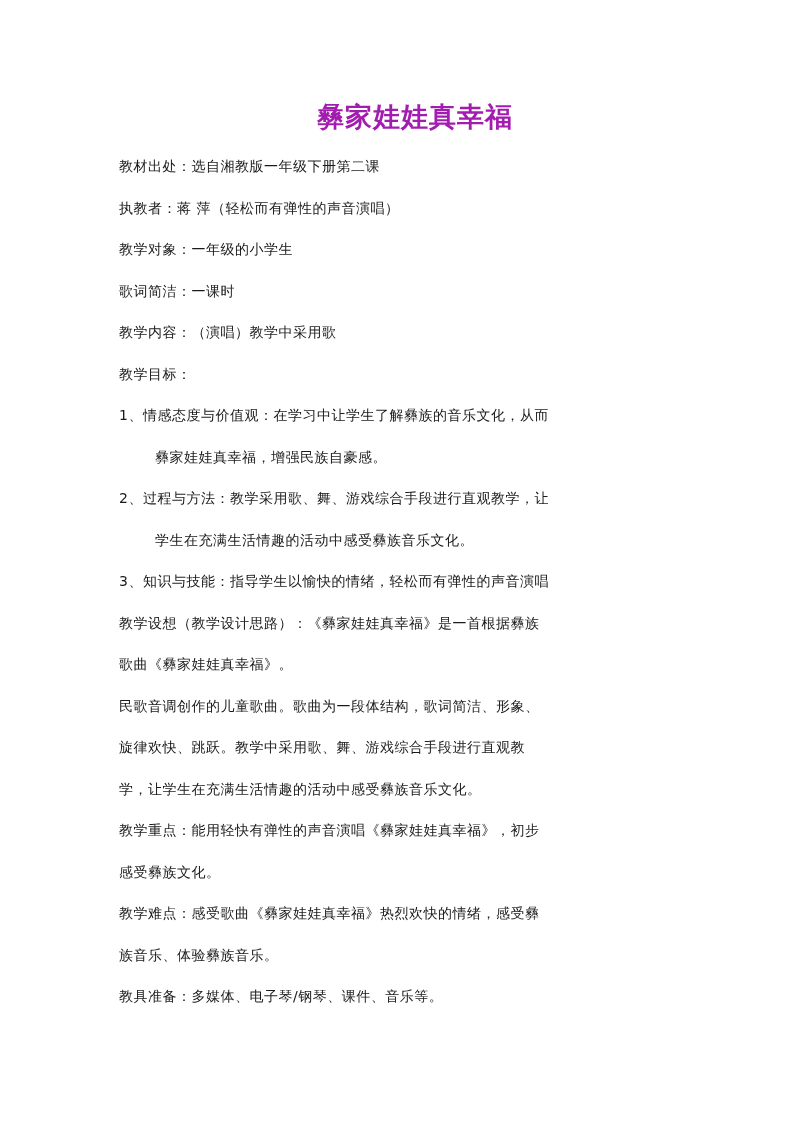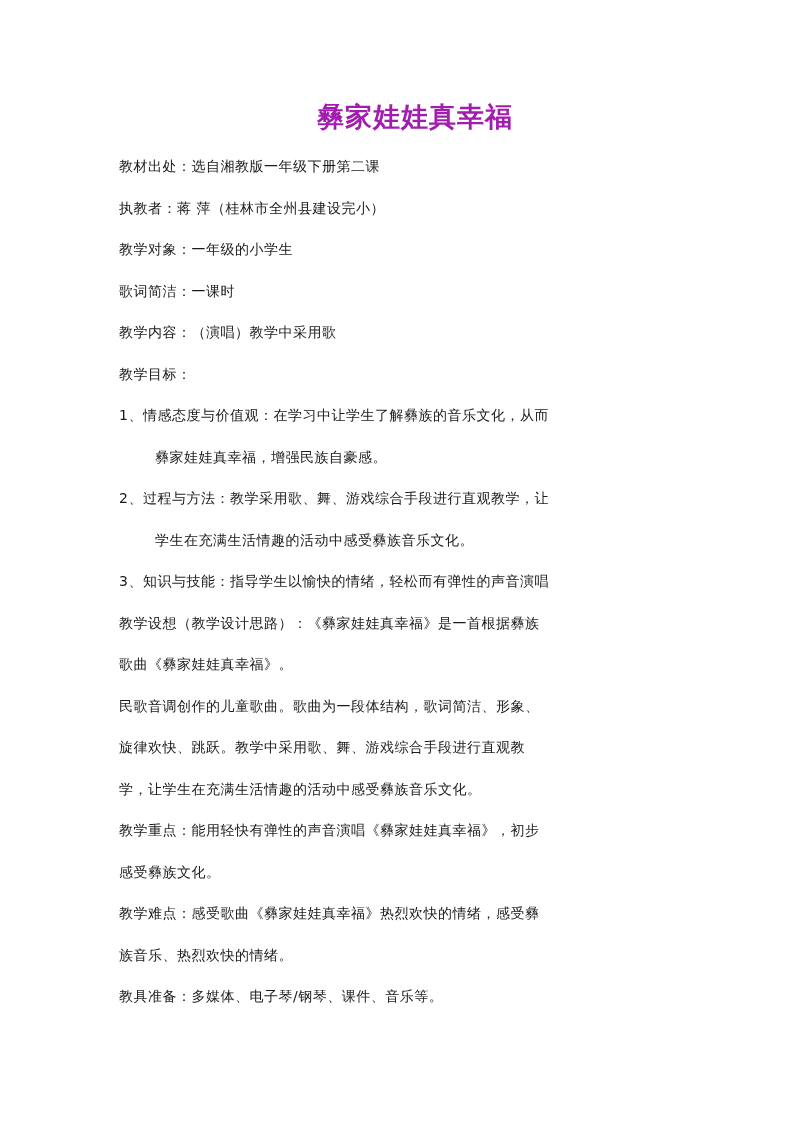--- a/index.html
+++ b/index.html
@@ -55,34 +55,34 @@
     }
   </style>
 </head>
 <body>
 
 <div class="page">
   <h1 class="title">彝家娃娃真幸福</h1>
 
   <div class="body">
     <p class="line">教材出处：选自湘教版一年级下册第二课</p>
-    <p class="line">执教者：蒋 萍（桂林市全州县建设完小）</p>
+    <p class="line">执教者：蒋 萍（轻松而有弹性的声音演唱）</p>
     <p class="line">教学对象：一年级的小学生</p>
     <p class="line">歌词简洁：一课时</p>
     <p class="line">教学内容：（演唱）教学中采用歌</p>
     <p class="line">教学目标：</p>
     <p class="line">1、情感态度与价值观：在学习中让学生了解彝族的音乐文化，从而</p>
     <p class="line indent">彝家娃娃真幸福，增强民族自豪感。</p>
     <p class="line">2、过程与方法：教学采用歌、舞、游戏综合手段进行直观教学，让</p>
     <p class="line indent">学生在充满生活情趣的活动中感受彝族音乐文化。</p>
     <p class="line">3、知识与技能：指导学生以愉快的情绪，轻松而有弹性的声音演唱</p>
     <p class="line">教学设想（教学设计思路）：《彝家娃娃真幸福》是一首根据彝族</p>
     <p class="line">歌曲《彝家娃娃真幸福》。</p>
     <p class="line">民歌音调创作的儿童歌曲。歌曲为一段体结构，歌词简洁、形象、</p>
     <p class="line">旋律欢快、跳跃。教学中采用歌、舞、游戏综合手段进行直观教</p>
     <p class="line">学，让学生在充满生活情趣的活动中感受彝族音乐文化。</p>
     <p class="line">教学重点：能用轻快有弹性的声音演唱《彝家娃娃真幸福》，初步</p>
     <p class="line">感受彝族文化。</p>
     <p class="line">教学难点：感受歌曲《彝家娃娃真幸福》热烈欢快的情绪，感受彝</p>
-    <p class="line">族音乐、热烈欢快的情绪。</p>
+    <p class="line">族音乐、体验彝族音乐。</p>
     <p class="line">教具准备：多媒体、电子琴/钢琴、课件、音乐等。</p>
   </div>
 </div>
 
 </body></html>

